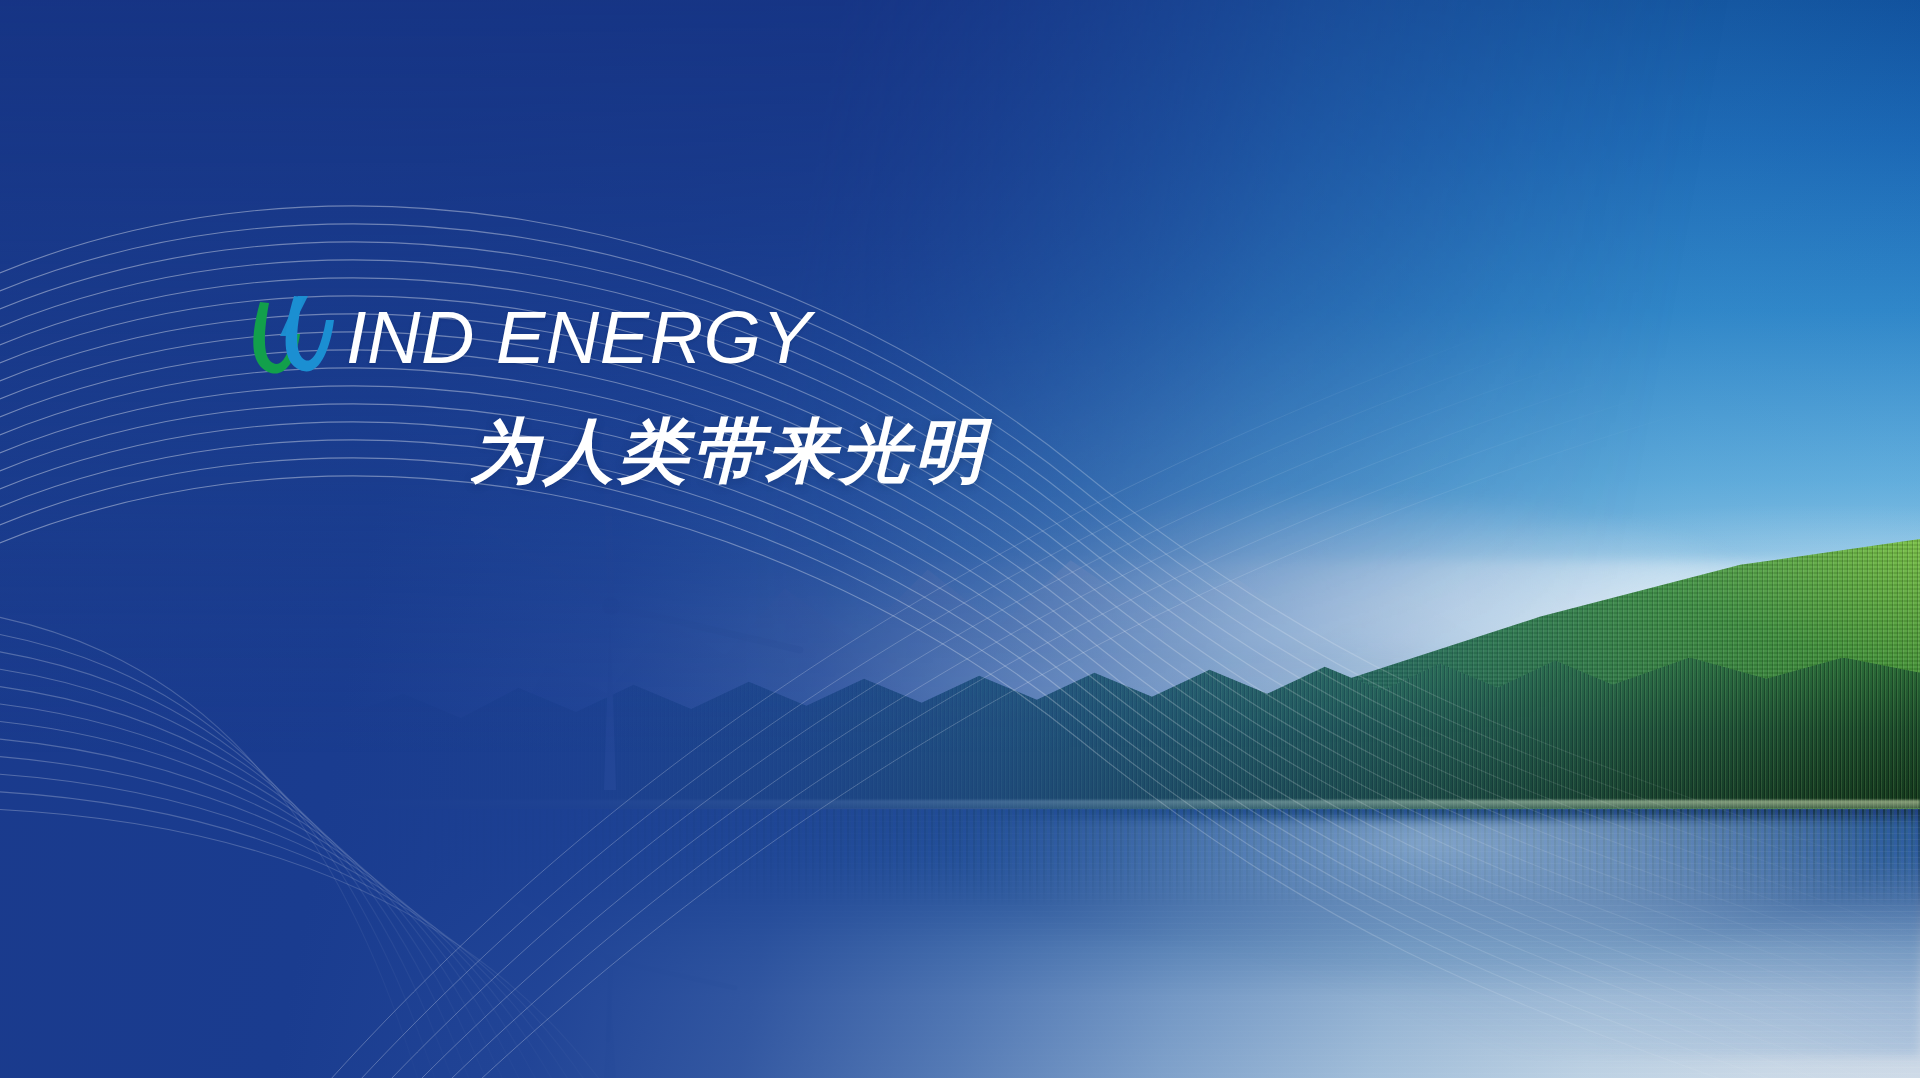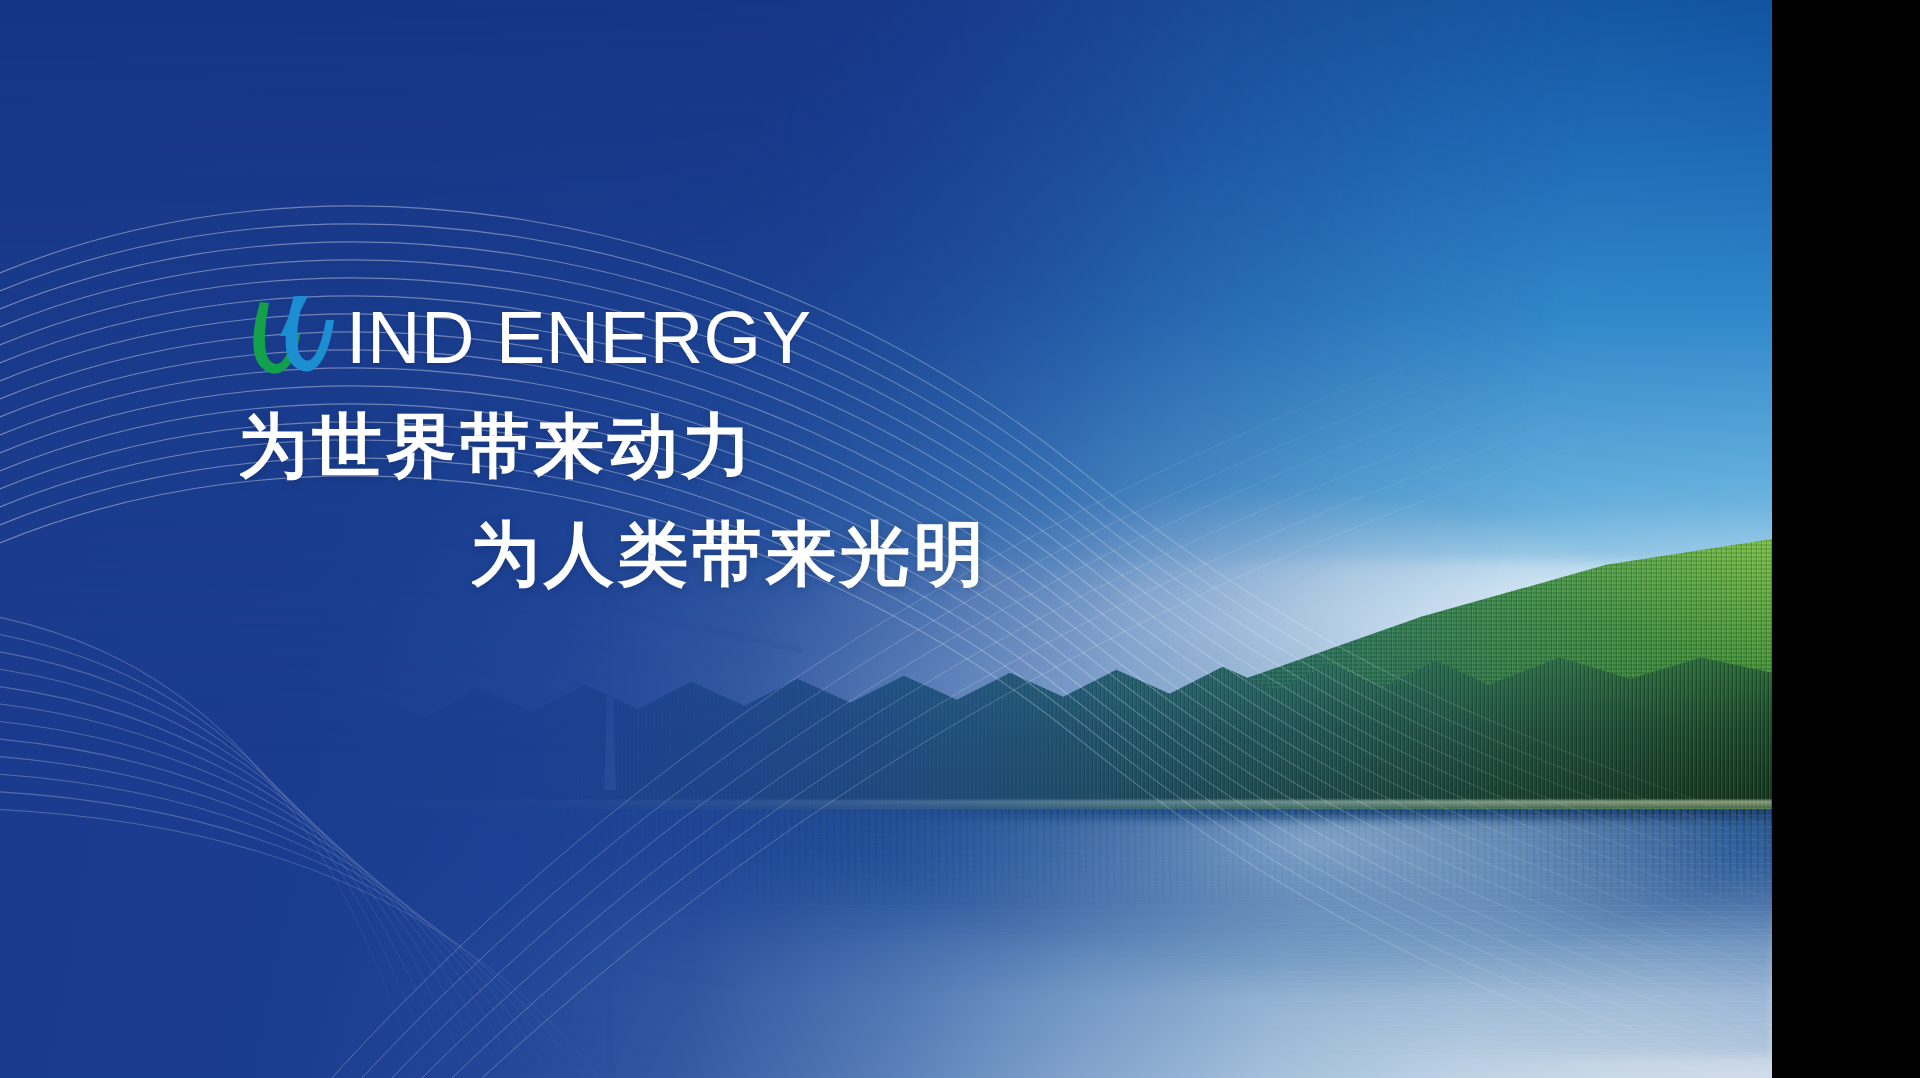--- a/index.html
+++ b/index.html
@@ -5,24 +5,25 @@
   html, body {
     margin: 0;
     padding: 0;
     background: #000;
   }
   body {
     font-family: "Liberation Sans", sans-serif;
   }
   #stage {
     position: relative;
-    width: 1772px;
+    width: 1920px;
     height: 1078px;
     overflow: hidden;
     background: #404040;
+    font-style: italic;
   }
   .layer {
     position: absolute;
     inset: 0;
     width: 100%;
     height: 100%;
   }
 
   
   #photo { z-index: 1; }
@@ -385,20 +386,19 @@
 
           <path d="M56 10 C 44 50, 44 76, 62 84 C 80 92, 92 66, 96 34
                    L 88 34 C 83 62, 75 78, 67 74 C 57 69, 57 46, 65 11 Z" fill="#1b8fd2"></path>
 
           <path d="M60 10 L 70 10 L 50 50 L 42 50 Z" fill="#1b8fd2" opacity="0.95"></path>
         </svg>
         <div class="brandname">IND ENERGY</div>
       </div>
 
       <div class="tagline">
-        <div class="tagline-line">为世界带来动力</div>
         <div class="tagline-line indent">为人类带来光明</div>
       </div>
 
     </div>
   </div>
 
 </div>
 
 </body></html>

